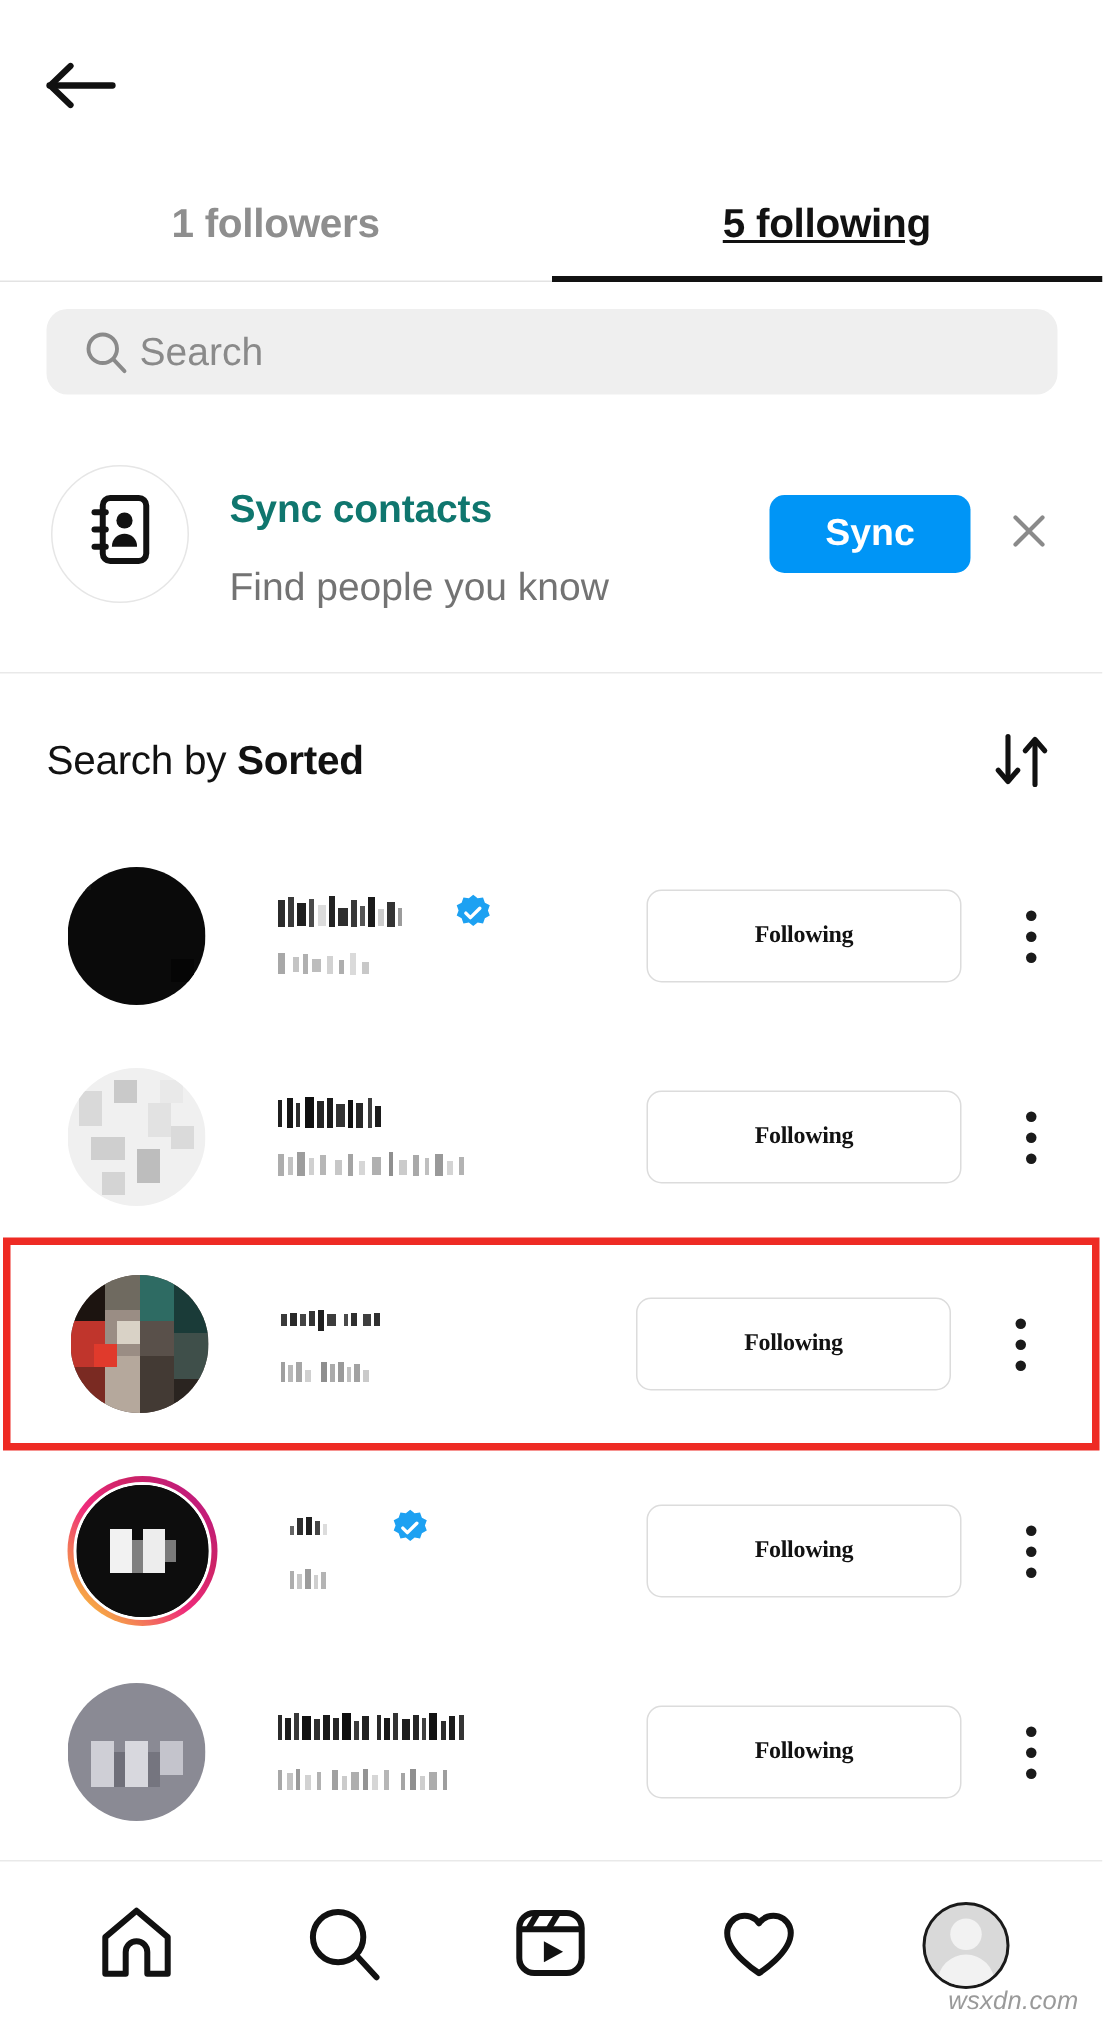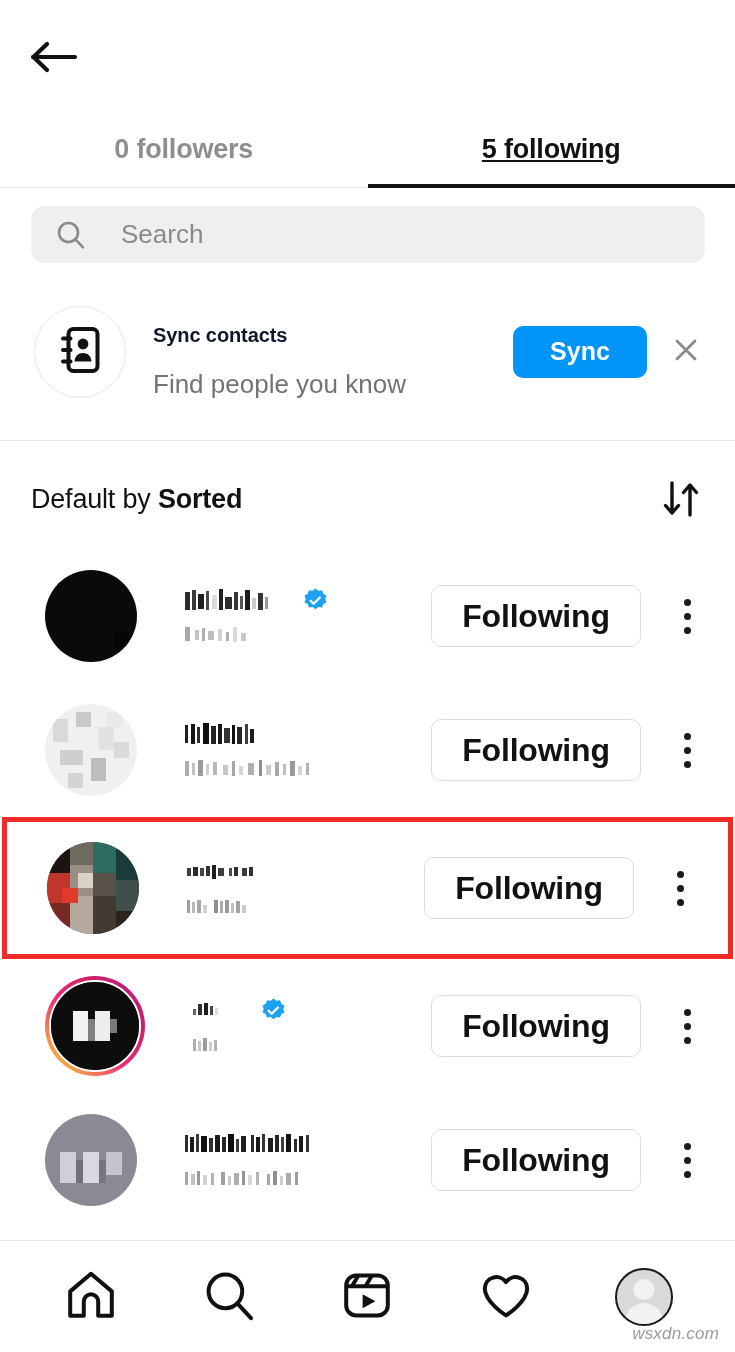--- a/index.html
+++ b/index.html
@@ -40,21 +40,21 @@
   }
   .tab.active::after{
     content:""; position:absolute; left:0; right:0; bottom:0;
     height:4px; background:#121212; z-index:2;
   }
 
   
   .search-wrap{ padding:18px 30px 0 31px; }
   .search-box{
     height:57px; background:#efefef; border-radius:14px;
-    display:flex; align-items:center; gap:34px;
+    display:flex; align-items:center; gap:6px;
     padding:16px 24px; cursor:text;
   }
   .search-box .mag{ flex:0 0 auto; display:flex; }
   .search-input{
     border:none; background:transparent; outline:none;
     font-size:26px; color:#1a1a1a; width:100%;
     font-family:"Liberation Sans", sans-serif;
   }
   .search-input::placeholder{ color:#8a8a8a; }
 
@@ -64,21 +64,21 @@
     padding:39px 30px 39px 34px;
     position:relative;
   }
   .sync-avatar{
     width:92px; height:92px; border-radius:50%;
     border:1.5px solid #e6e6e6;
     display:flex; align-items:center; justify-content:center;
     flex:0 0 auto;
   }
   .sync-text{ margin-left:27px; flex:1 1 auto; min-width:0; }
-  .sync-title{ font-size:20px; font-weight:700; color:#0f172a; line-height:1.28; letter-spacing:-0.1px;margin-top:21px; }
+  .sync-title{ font-size:26px; font-weight:700; color:#0f766e; line-height:1.28; letter-spacing:-0.1px;margin-top:21px; }
   .sync-sub{ font-size:26px; color:#737373; line-height:1.3; margin-top:19px; }
   .sync-btn{
     background:#0095f6; color:#fff; border:none;
     width:134px; height:52px; border-radius:10px;
     font-size:25px; font-weight:700; cursor:pointer;
     flex:0 0 auto;
     font-family:"Liberation Sans", sans-serif;
   }
   .sync-close{
     flex:0 0 auto; margin-left:20px; width:38px; height:38px;
@@ -125,23 +125,23 @@
   .px{ width:100%; height:100%; display:block; }
   .user-names{ margin-left:48px; flex:1 1 auto; min-width:0; }
   .name-line{ display:flex; align-items:center; gap:7px; height:28px; }
   .sub-line{ margin-top:9px; height:22px; }
   .verified{ flex:0 0 auto; display:flex; }
   .follow-btn{
     flex:0 0 auto;
     width:210px; height:62px;
     border:1px solid #dcdcdc; background:#fff;
     border-radius:10px; cursor:pointer;
-    font-size:32px; font-weight:700; color:#121212;
+    font-size:16px; font-weight:700; color:#121212;
     letter-spacing:-0.2px;
-    font-family:Liberation Sans, sans-serif;
+    font-family:Liberation Serif, serif;
   }
   .kebab{
     flex:0 0 auto; margin-left:28px;
     width:36px; height:54px; cursor:pointer;
     display:flex; flex-direction:column; align-items:center;
     justify-content:center; gap:7px;
     background:none; border:none;
   }
   .kebab i{ width:7px; height:7px; border-radius:50%; background:#1a1a1a; display:block; }
 
@@ -190,21 +190,21 @@
         <svg width="48" height="34" viewBox="0 0 48 34" fill="none">
           <path d="M3 17 H45" stroke="#111" stroke-width="4.2" stroke-linecap="round"></path>
           <path d="M17 4 L3.5 17 L17 30" stroke="#111" stroke-width="4.2" stroke-linecap="round" stroke-linejoin="round" fill="none"></path>
         </svg>
       </span>
     </button>
   </div>
 
   <div class="tabs">
     <button class="tab inactive">
-      <span>0 followers</span>
+      <span>1 followers</span>
     </button>
     <button class="tab active">
       <span>5 following</span>
     </button>
   </div>
 
   <div class="search-wrap">
     <div class="search-box">
       <span class="mag">
         <svg width="32" height="32" viewBox="0 0 32 32" fill="none">
@@ -239,21 +239,21 @@
         <svg width="30" height="30" viewBox="0 0 30 30" fill="none">
           <path d="M6 6 L24 24 M24 6 L6 24" stroke="#8a8a8a" stroke-width="2.8" stroke-linecap="round"></path>
         </svg>
       </span>
     </button>
   </div>
   <div class="divider"></div>
 
   <div class="sorted-row">
     <div class="sorted-label">
-      <span>Default by </span><b>Sorted</b>
+      <span>Search by </span><b>Sorted</b>
     </div>
     <span class="sort-icon">
       <svg width="44" height="40" viewBox="0 0 44 40" fill="none">
         <path d="M13 4 V33" stroke="#111" stroke-width="3.4" stroke-linecap="round"></path>
         <path d="M6.5 26.5 L13 34 L19.5 26.5" stroke="#111" stroke-width="3.4" stroke-linecap="round" stroke-linejoin="round" fill="none"></path>
         <path d="M31 36 V7" stroke="#111" stroke-width="3.4" stroke-linecap="round"></path>
         <path d="M24.5 13.5 L31 6 L37.5 13.5" stroke="#111" stroke-width="3.4" stroke-linecap="round" stroke-linejoin="round" fill="none"></path>
       </svg>
     </span>
   </div>

